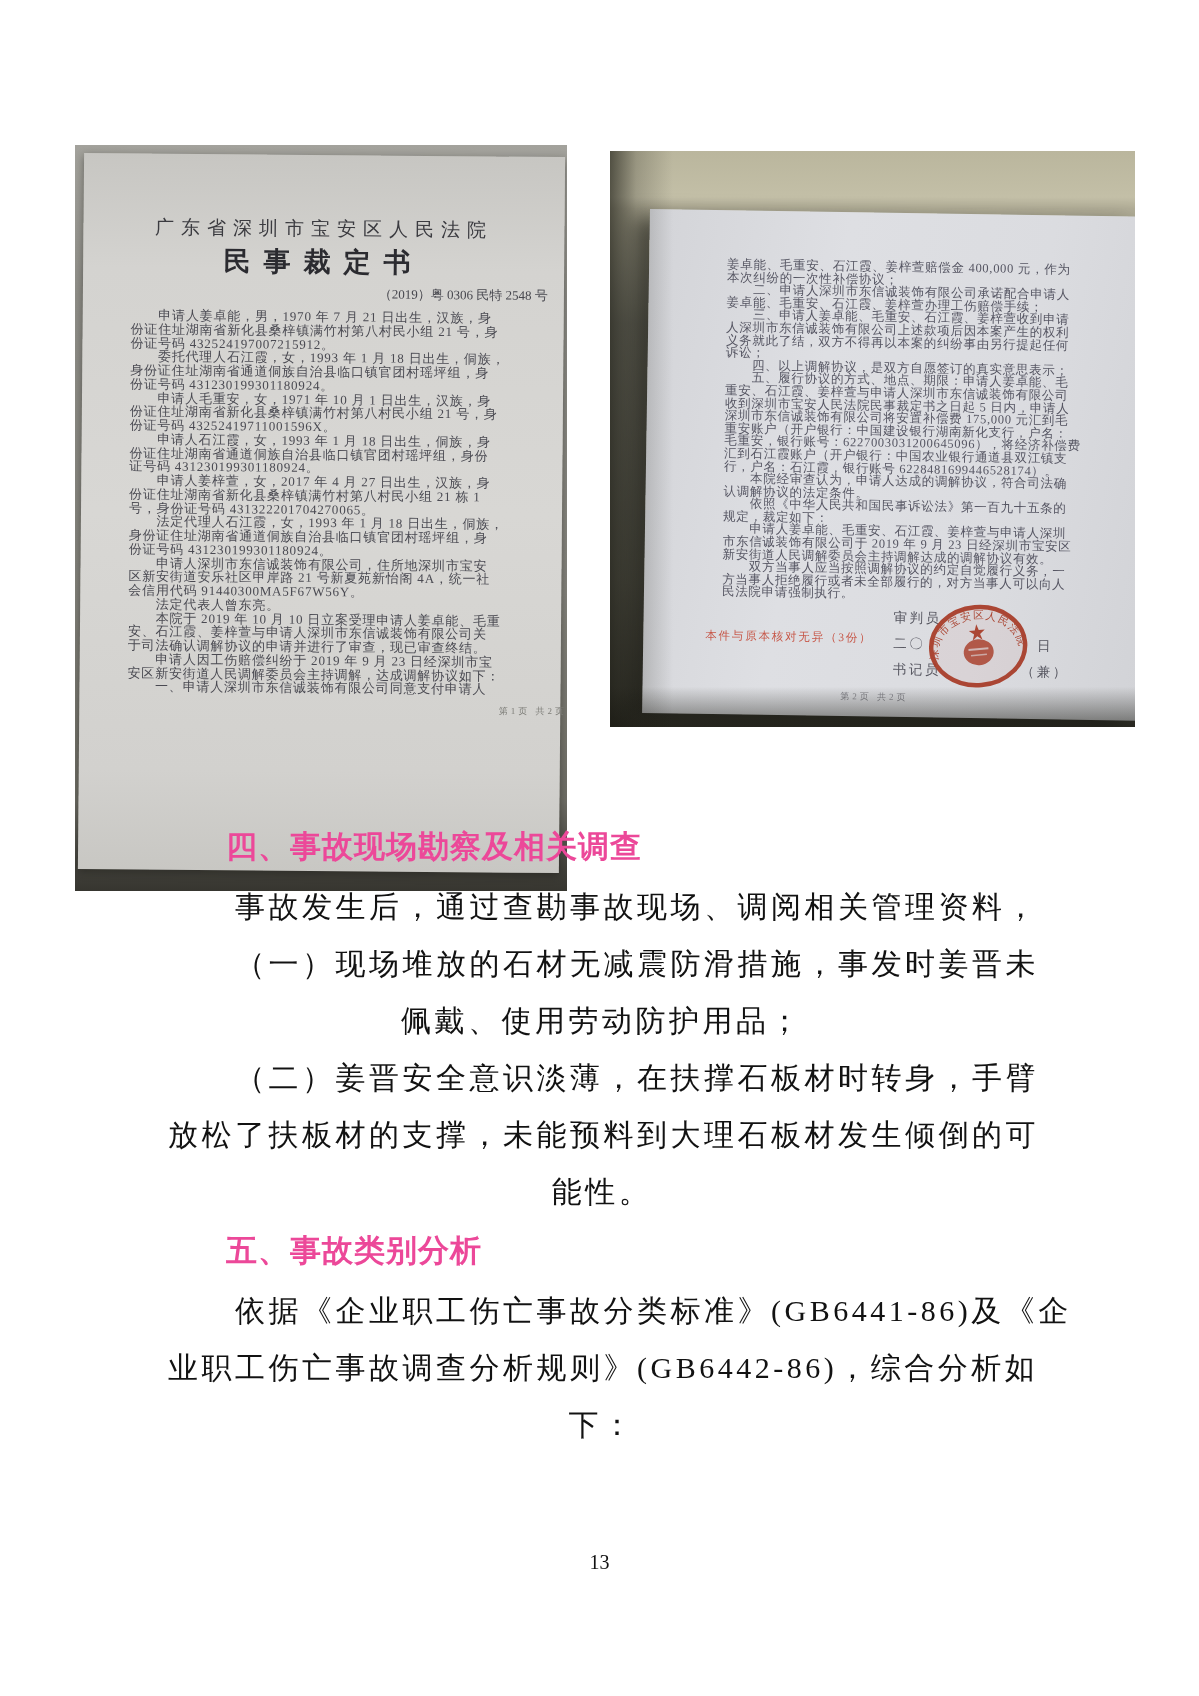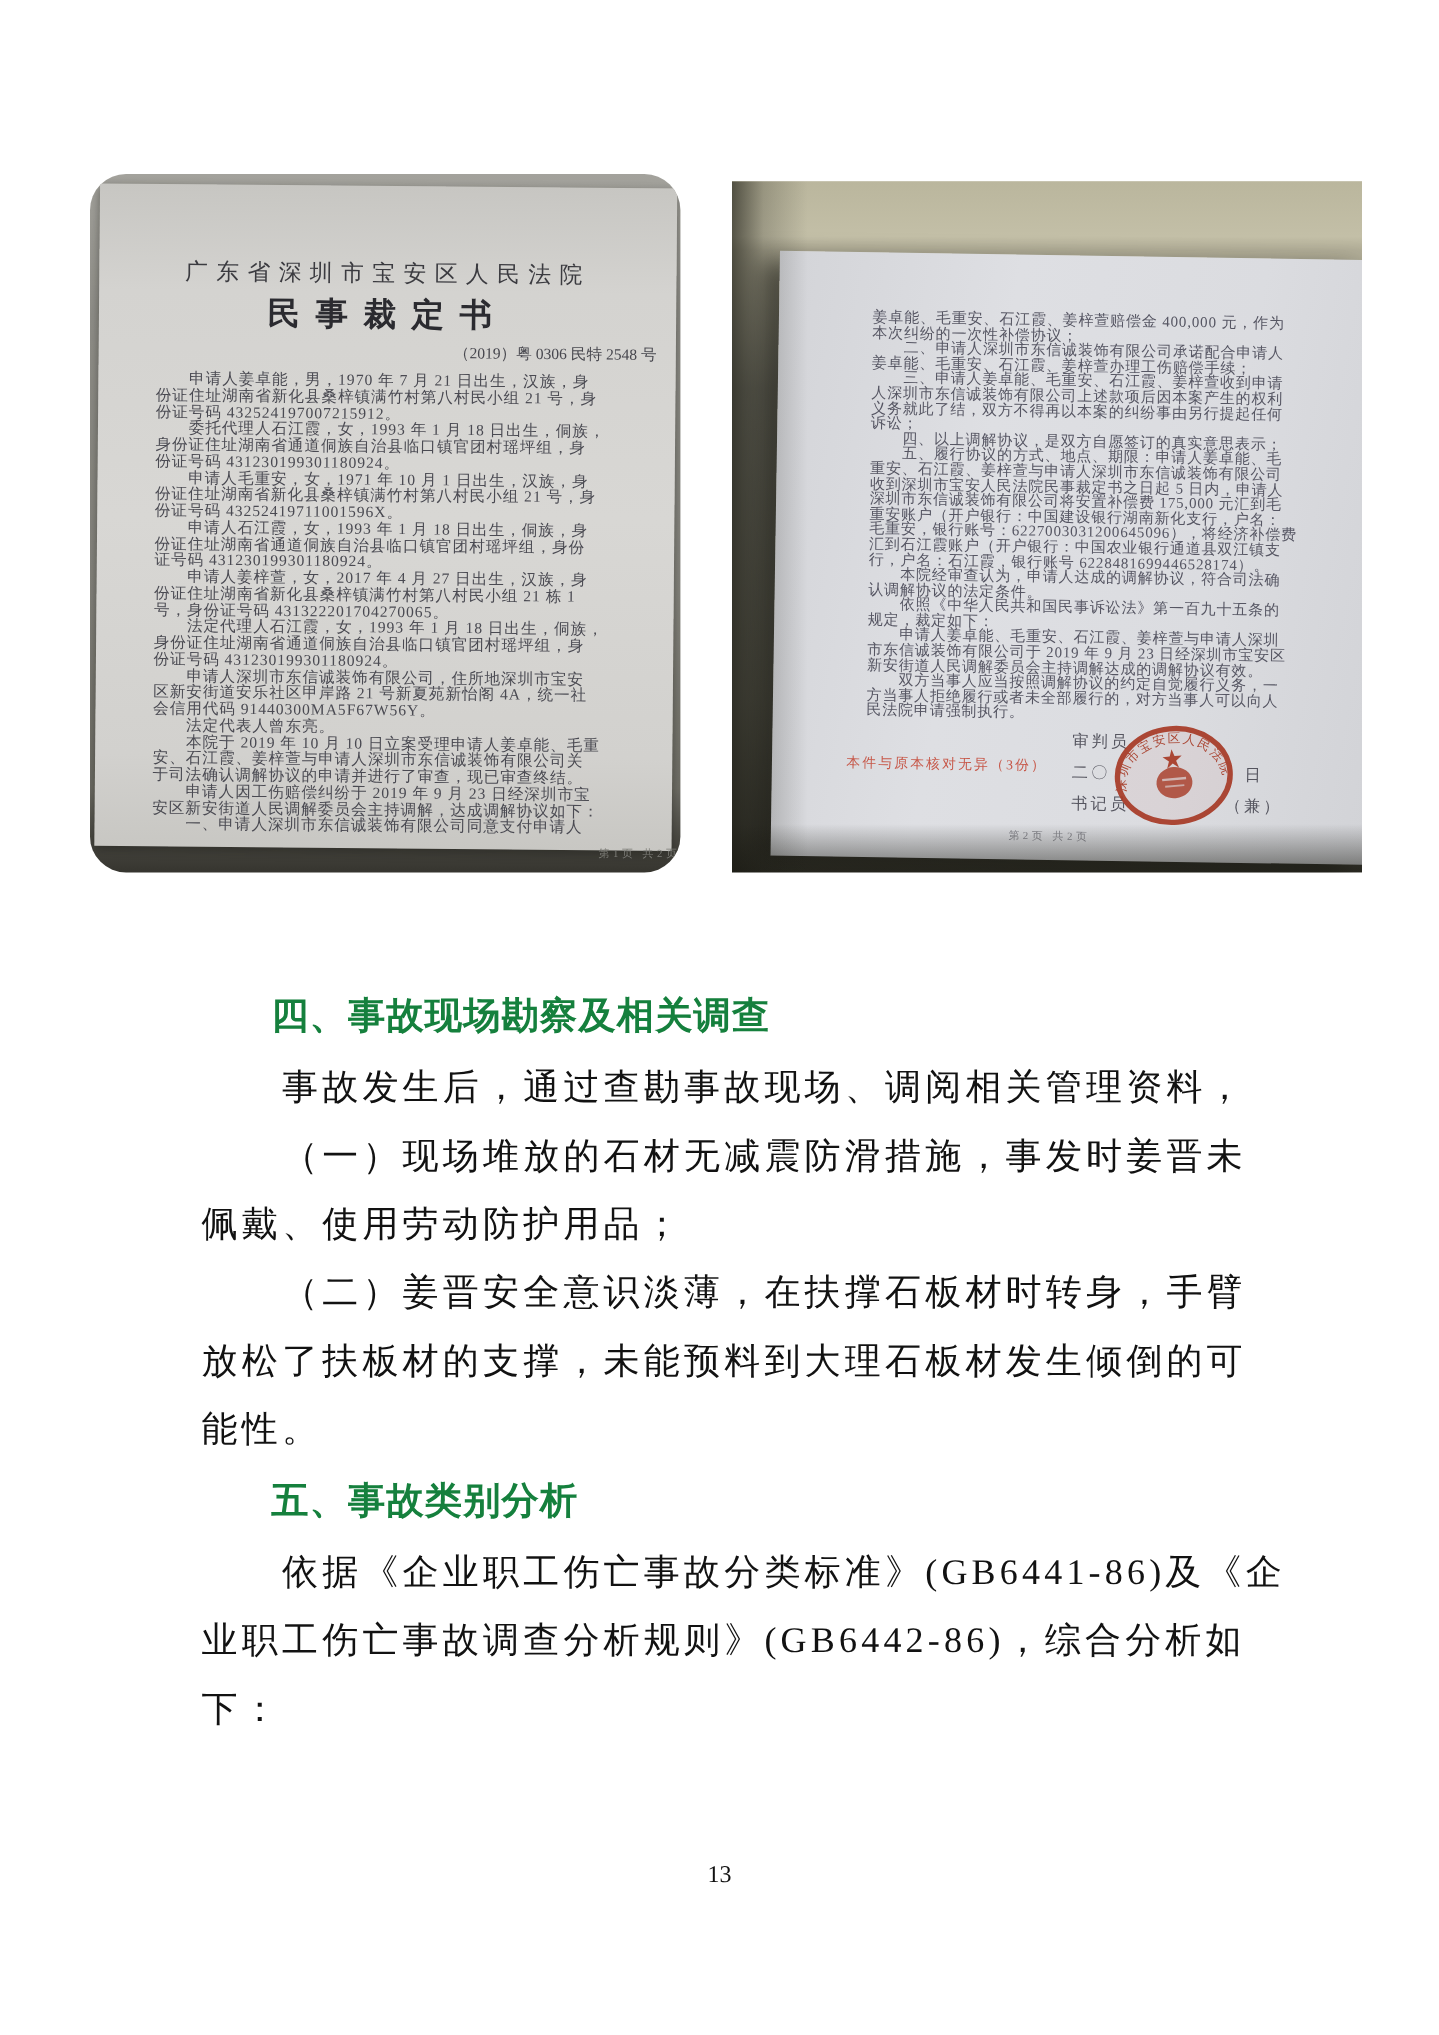--- a/index.html
+++ b/index.html
@@ -1,22 +1,22 @@
 <!DOCTYPE html>
 <html><head>
 <meta charset="utf-8">
 <style>
   html,body{margin:0;padding:0;background:#ffffff;}
   .page{position:relative;width:1199px;height:1696px;background:#ffffff;overflow:hidden;
         font-family:"Liberation Serif",serif;}
 
   
   .photo{position:absolute;overflow:hidden;}
-  .photo-left{left:75px;top:145px;width:492px;height:582px;
-      background:linear-gradient(180deg,#a3a29c 0%,#8f8e88 20%,#83827b 60%,#6d6c64 88%,#45443e 96%,#36352f 100%);border-radius:30px;}
+  .photo-left{left:75px;top:145px;width:492px;height:746px;
+      background:linear-gradient(180deg,#a3a29c 0%,#8f8e88 20%,#83827b 60%,#6d6c64 88%,#45443e 96%,#36352f 100%);}
   .photo-right{left:610px;top:151px;width:525px;height:576px;
       background:linear-gradient(180deg,#bab69d 0%,#c3bfa7 8%,#b1ad97 10%,#77766a 30%,#5d5c51 75%,#3b3a32 100%);}
 
   .paper-left{position:absolute;left:6px;right:5px;top:10px;bottom:20px;
       background:linear-gradient(180deg,#c7c6c2 0%,#d4d3d0 16%,#d8d7d4 50%,#d2d1ce 86%,#c8c7c3 100%);
       transform:rotate(.5deg);box-shadow:0 3px 8px rgba(25,25,20,.45);overflow:hidden;}
   .paper-right{position:absolute;left:40px;right:-8px;top:58px;bottom:14px;
       background:linear-gradient(100deg,#d3d4d8 0%,#dedfe3 35%,#dbdce0 70%,#d2d3d7 100%);
       transform:rotate(.9deg);transform-origin:top left;
       box-shadow:-16px 8px 20px rgba(20,20,14,.55);overflow:hidden;}
@@ -43,22 +43,22 @@
   .sigblock{position:absolute;left:250px;top:392px;font-size:13.5px;line-height:26px;
          letter-spacing:2.5px;color:#55555f;white-space:pre;}
   .rednote{position:absolute;left:62px;top:418px;font-size:11.5px;letter-spacing:1.8px;
          color:#c3402e;opacity:.85;white-space:pre;}
   .stamp{position:absolute;left:283px;top:388px;width:104px;height:88px;color:#a73a26;
          transform:rotate(-6deg);opacity:.92;}
 
   
   .content{position:absolute;left:168px;top:816px;width:868px;color:#121212;}
   .sec-heading{font-family:"Liberation Sans",sans-serif;font-weight:bold;font-size:31px;
-         line-height:62px;letter-spacing:1px;text-indent:58px;color:#15803d;white-space:pre;}
-  .body-lines .bline{font-size:30px;line-height:57px;letter-spacing:3.5px;white-space:pre;}
+         line-height:62px;letter-spacing:1px;text-indent:58px;color:#ec4899;white-space:pre;}
+  .body-lines .bline{font-size:30px;line-height:57px;letter-spacing:3.5px;white-space:pre;text-align:center;}
 
   .pagenum{position:absolute;left:0;right:0;top:1551px;text-align:center;font-size:20px;color:#111;}
 </style>
 </head>
 <body>
 
 <div class="page">
 
   <div class="photo photo-left">
     <div class="paper-left">

